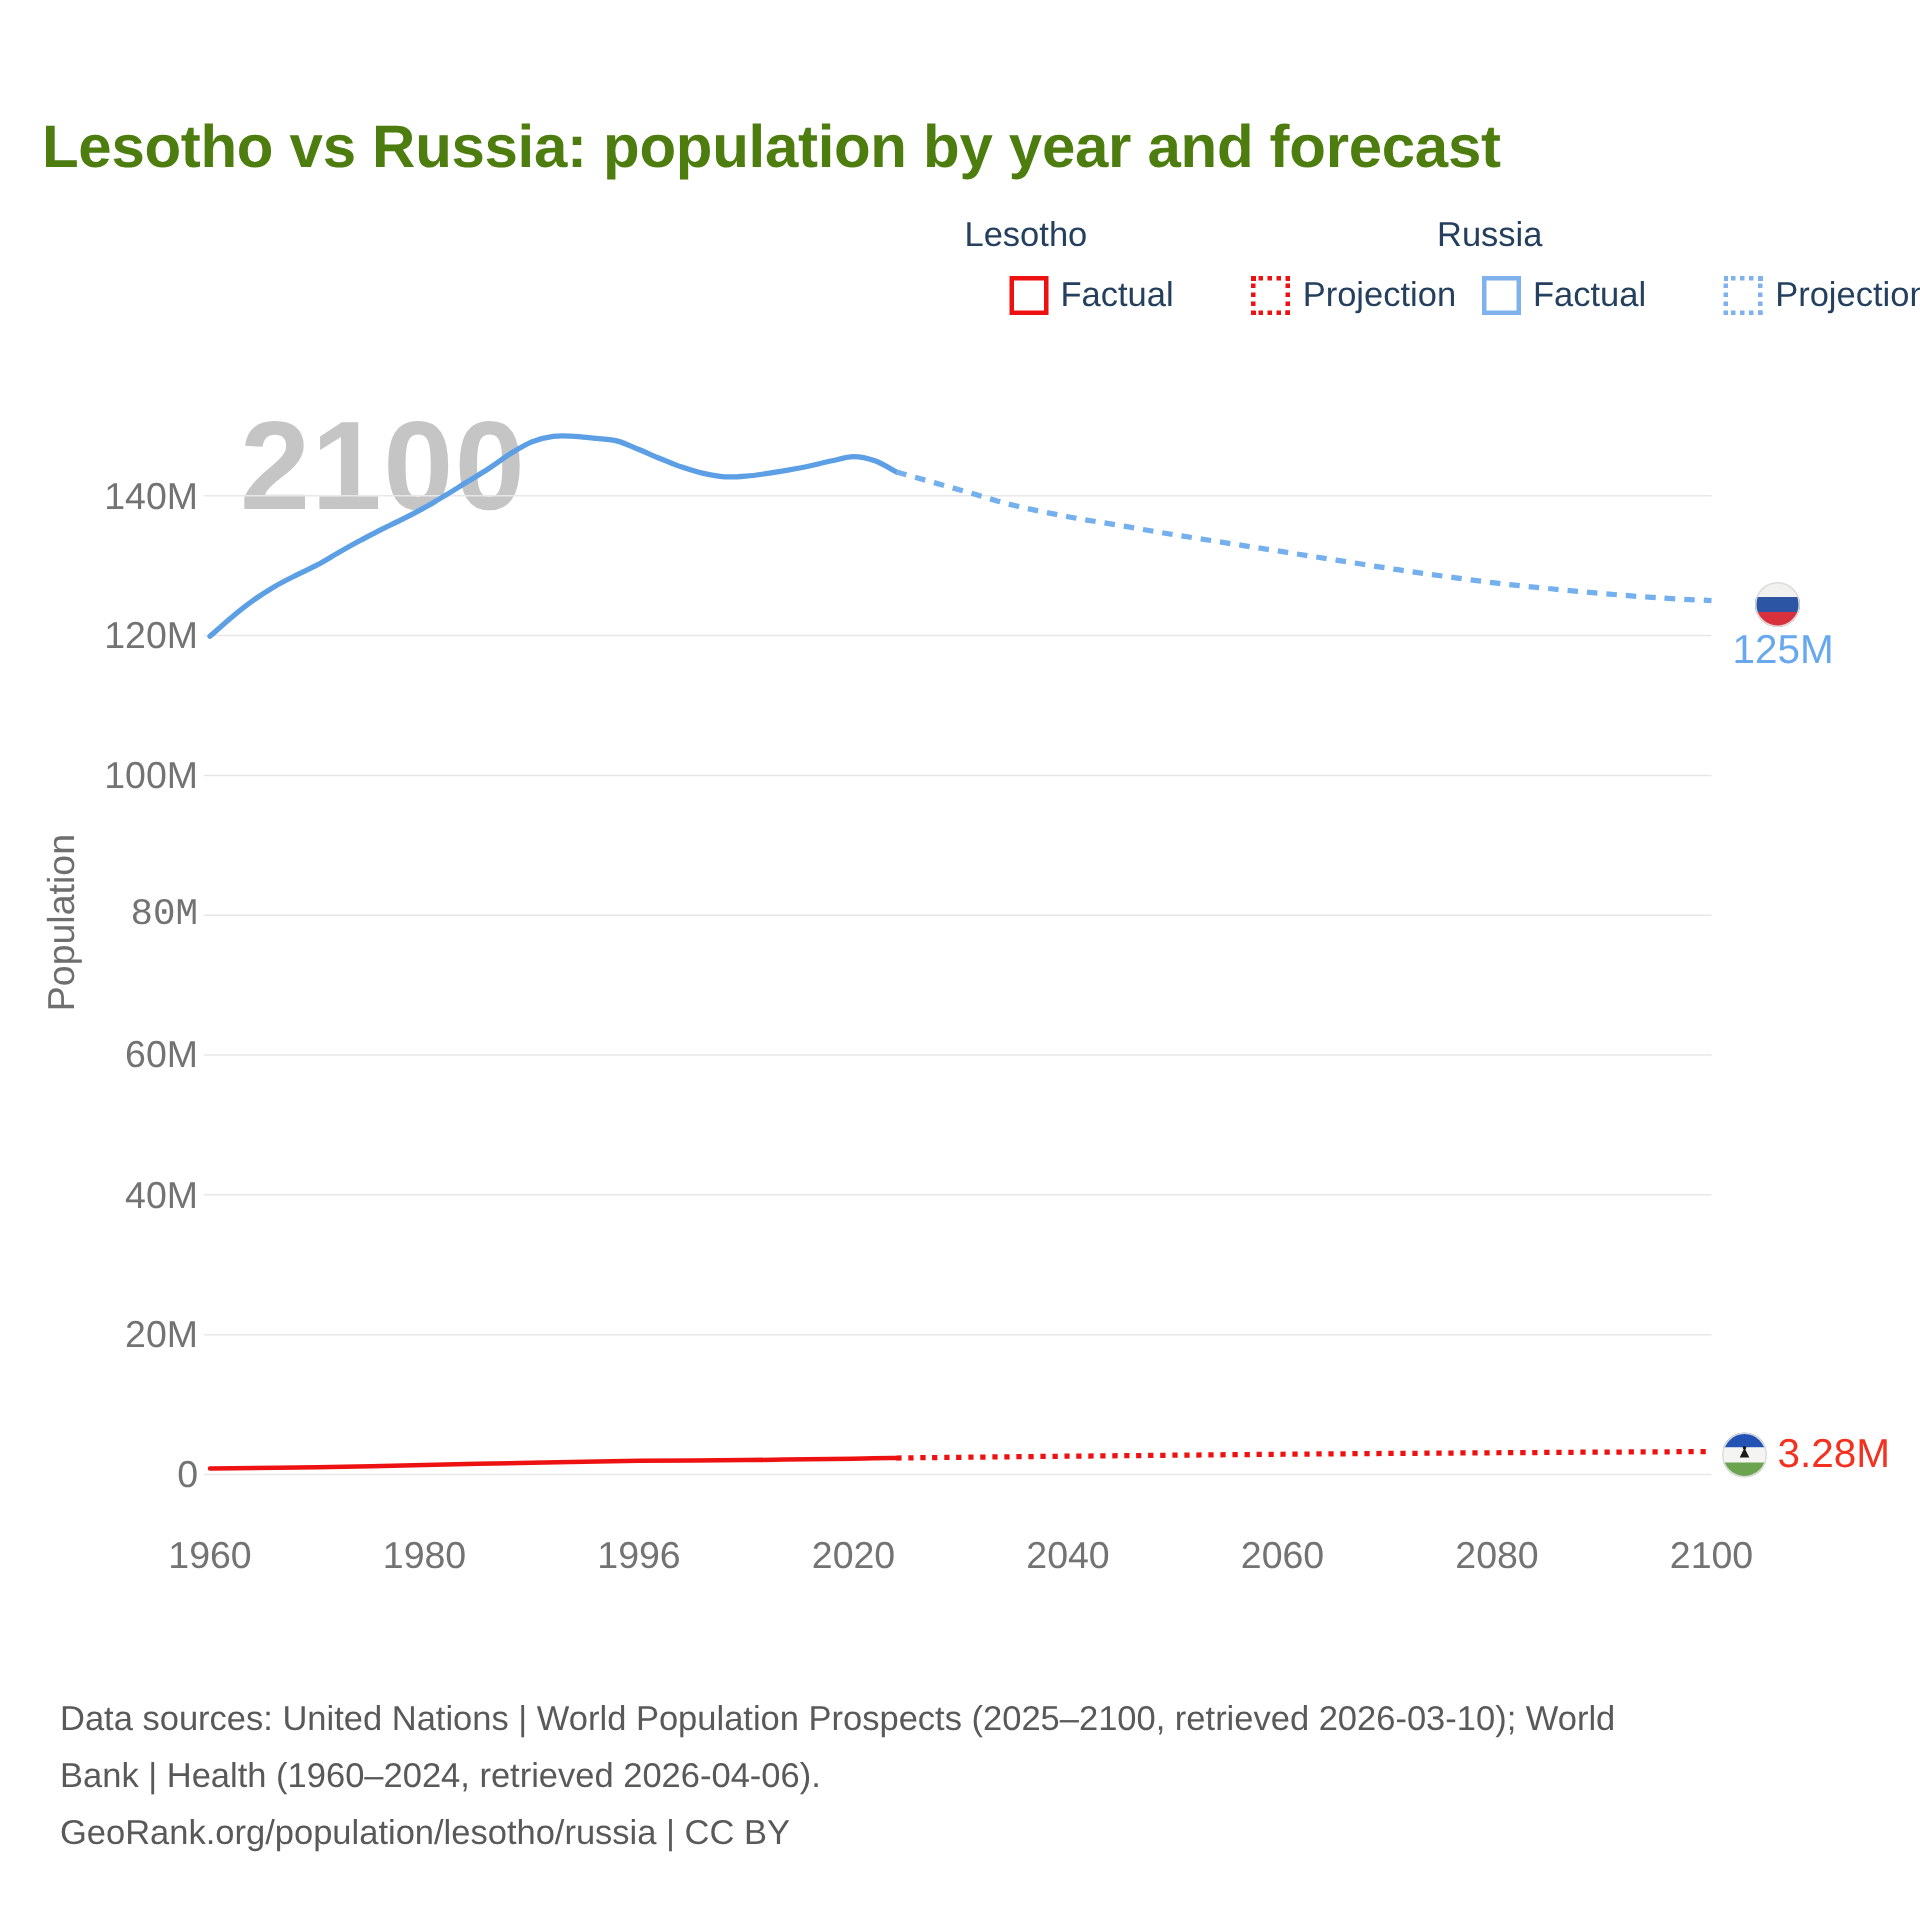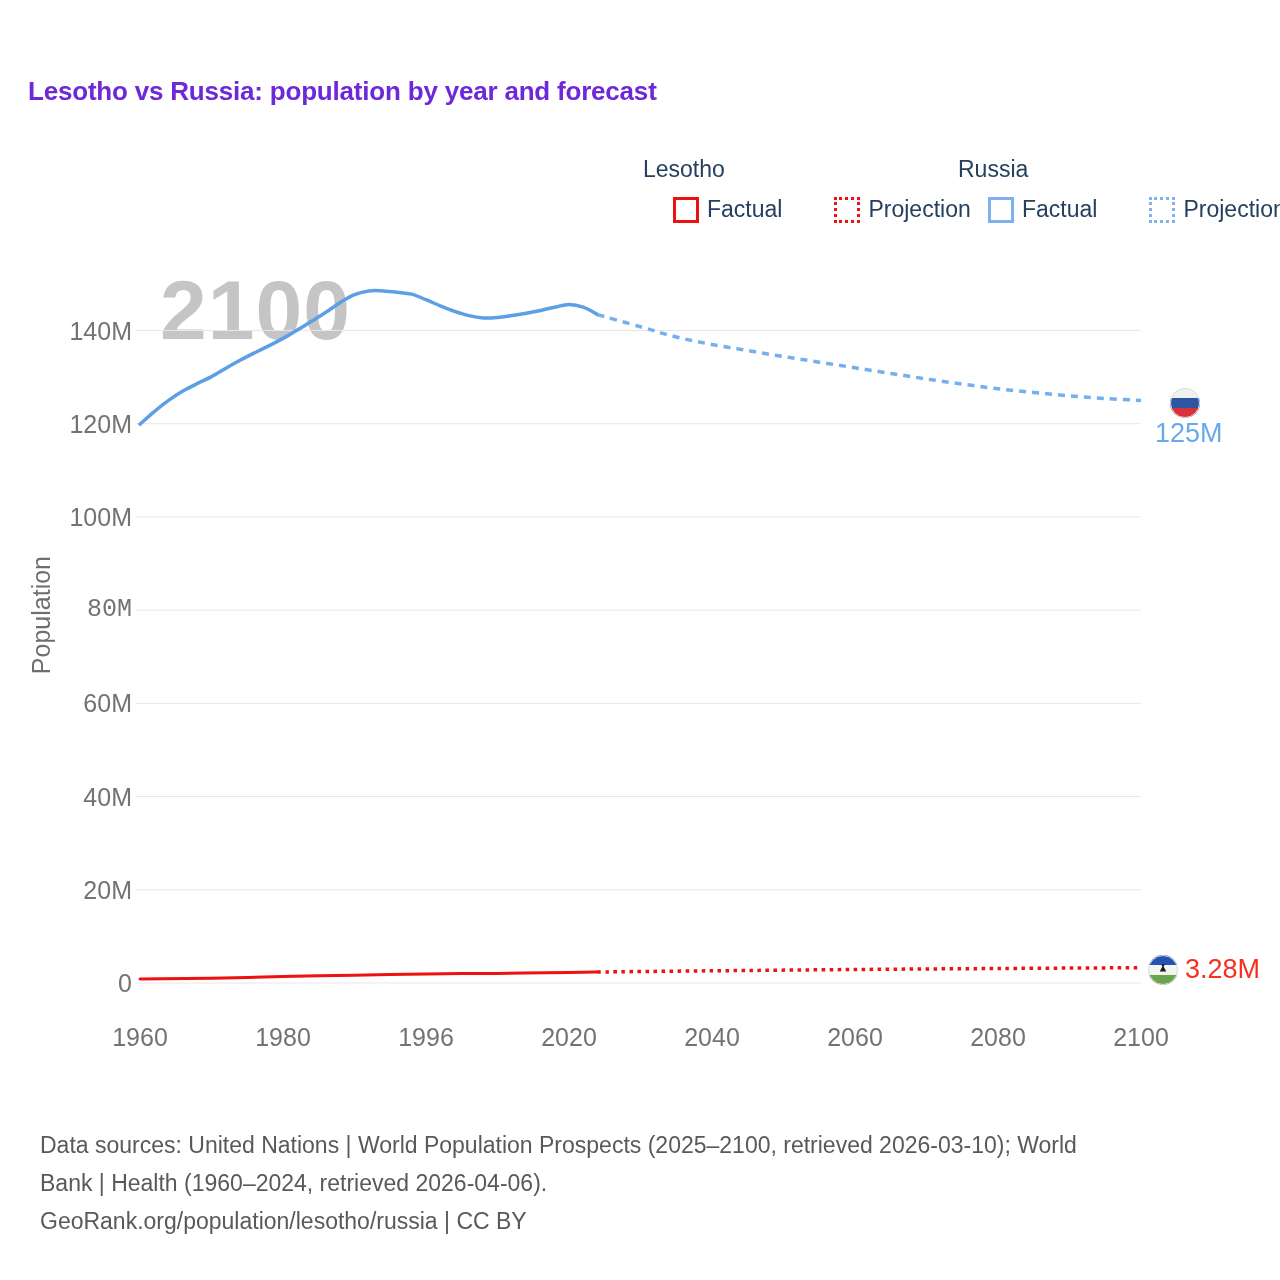--- a/index.html
+++ b/index.html
@@ -2,25 +2,25 @@
 <html><head>
 <meta charset="utf-8">
 <style>
   html,body{margin:0;padding:0;}
   body{
     width:1280px;height:1280px;background:#ffffff;position:relative;
     font-family:"Liberation Sans","DejaVu Sans",sans-serif;overflow:hidden;
   }
   #chart{position:absolute;inset:0;}
   .title{
-    position:absolute;left:28px;top:76px;font-size:26px;font-weight:bold;
-    color:#6d28d9;letter-spacing:-0.2px;
+    position:absolute;left:28px;top:76px;font-size:40px;font-weight:bold;
+    color:#4d7c0f;letter-spacing:-0.2px;
   }
   
-  .legend-group{position:absolute;top:143px;margin-top:13px;}
+  .legend-group{position:absolute;top:143px;}
   .legend-group.g0{left:643px;}
   .legend-group.g1{left:958px;}
   .legend-name{font-size:23px;color:#24405e;margin-bottom:13px;}
   .legend-row{display:flex;align-items:center;}
   .legend-item{display:flex;align-items:center;cursor:pointer;padding-left:30px;}
   .legend-item + .legend-item{margin-left:22px;}
   .swatch{width:20px;height:20px;border-width:3px;margin-right:8px;flex:none;background:#fff;}
   .swatch.solid{border-style:solid;}
   .swatch.dotted{border-style:dotted;}
   .legend-label{font-size:23px;color:#24405e;}

